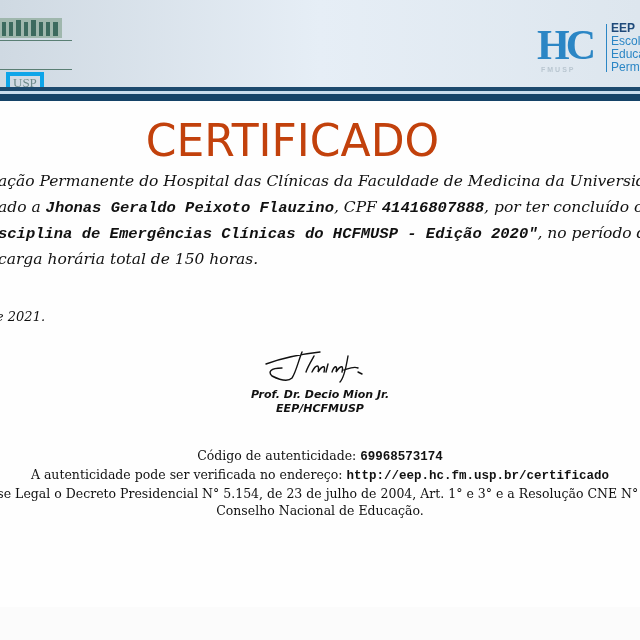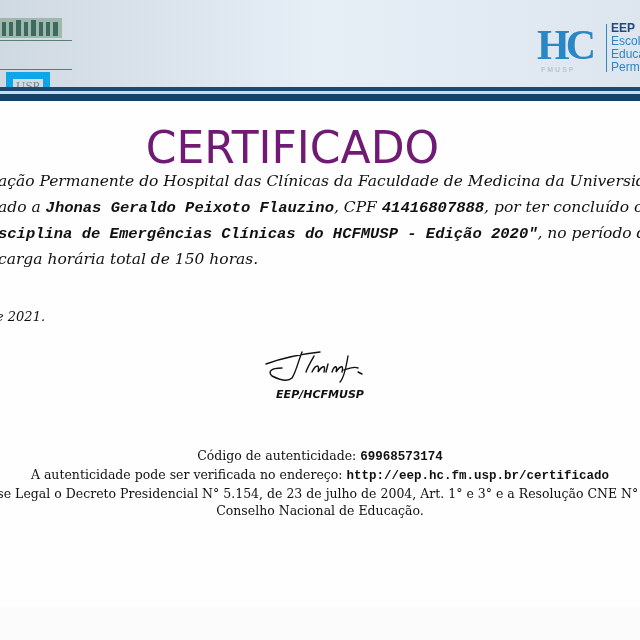--- a/index.html
+++ b/index.html
@@ -7,30 +7,30 @@
   .header { position:absolute; left:0; top:0; width:640px; height:87px;
     background: linear-gradient(90deg, #cfd9e2 0%, #e6eef6 50%, #dde6ee 100%); }
   .bar1 { position:absolute; left:0; top:87px; width:640px; height:4px; background:#1d4a6e; }
   .bar-gap { position:absolute; left:0; top:91px; width:640px; height:3px; background:#c9dced; }
   .bar2 { position:absolute; left:0; top:94px; width:640px; height:7px; background:#154368; }
   .fm-logo { position:absolute; left:0; top:8px; width:90px; height:75px; }
   .fm-building { position:absolute; left:0; top:6px; width:62px; height:24px; }
   .fm-line1 { position:absolute; left:0; top:32px; width:72px; height:1px; background:#5a7f74; }
   .fm-text { position:absolute; left:0; top:35px; font-family:"Liberation Serif", serif; font-size:22px; color:#2e5a52; letter-spacing:2px; }
   .fm-line2 { position:absolute; left:0; top:61px; width:72px; height:1px; background:#5a7f74; }
-  .fm-usp { position:absolute; left:6px; top:64px; font-family:"Liberation Serif", serif; font-size:13px; color:#6e8a8a; border:7px solid #0ea5e9; padding:0 3px; line-height:13px; }
+  .fm-usp { position:absolute; left:6px; top:64px; font-family:"Liberation Serif", serif; font-size:13px; color:#6e8a8a; border:4px solid #0ea5e9; padding:0 3px; line-height:13px; }
   .hc-logo { position:absolute; left:537px; top:24px; }
   .hc-letters { position:absolute; left:0; top:0; font-family:Liberation Serif, serif; font-weight:bold; font-size:42px; color:#2b86c5; letter-spacing:-4px; line-height:42px; }
   .hc-fmusp { position:absolute; left:4px; top:42px; font-family:"Liberation Sans", sans-serif; font-weight:bold; font-size:7px; color:#b9c6d0; letter-spacing:2px; }
   .eep-divider { position:absolute; left:606px; top:24px; width:1px; height:48px; background:#2b86c5; }
   .eep-block { position:absolute; left:611px; top:22px; font-family:"Liberation Sans", sans-serif; }
   .eep-title { font-weight:bold; font-size:12px; color:#1f4a7a; line-height:13px; }
   .eep-line { font-size:12px; color:#2b86c5; line-height:13px; }
   .title { position:absolute; left:0; width:585px; top:115px; text-align:center;
-    font-family:"DejaVu Sans", sans-serif; font-size:44px; color:#701a75; letter-spacing:0px;margin-top:7px; }
+    font-family:"DejaVu Sans", sans-serif; font-size:44px; color:#c2410c; letter-spacing:0px; }
   .body-text { position:absolute; left:0; top:168px; width:640px; font-family:"DejaVu Serif", serif; font-style:italic; font-size:15.5px; color:#111; line-height:26px; white-space:nowrap; }
   .body-text .l { position:absolute; white-space:nowrap; }
   .b { font-weight:bold;font-family:Liberation Mono, monospace; }
   .date { position:absolute; left:-4px; top:309px; font-family:"DejaVu Serif", serif; font-style:italic; font-size:13px; color:#111; }
   .sig { position:absolute; left:262px; top:342px; width:110px; height:42px; }
   .signer { position:absolute; left:230px; top:388px; width:180px; text-align:center; font-family:"DejaVu Sans", sans-serif; font-style:italic; font-weight:bold; font-size:11px; color:#111; line-height:14px; }
   .footer { position:absolute; left:-60px; top:447px; width:760px; text-align:center; font-family:"DejaVu Serif", serif; font-size:12.5px; color:#111; line-height:17px; }
   .footer div { white-space:nowrap; }
   .bottom-strip { position:absolute; left:0; top:607px; width:640px; height:33px; background:#fbfbfb; }
 </style>
@@ -91,20 +91,21 @@
   </div>
 </div>
 
 <div class="date">e 2021.</div>
 
 <svg class="sig" viewBox="0 0 110 42">
   <path d="M4 22 C20 16, 40 12, 58 10 M40 10 C36 20, 34 30, 30 36 C26 40, 18 38, 10 34 C6 30, 8 26, 20 26 M44 30 C46 24, 50 18, 52 14 M50 30 C54 22, 58 22, 56 30 C60 24, 64 22, 62 30 M66 22 L64 30 M70 30 C72 24, 76 22, 74 30 C78 24, 82 22, 80 30 M86 14 C84 26, 82 36, 78 40 M82 28 C88 26, 92 24, 96 26 M96 30 L100 32" stroke="#111" stroke-width="1.4" fill="none" stroke-linecap="round"></path>
 </svg>
 
 <div class="signer">
+  <div>Prof. Dr. Decio Mion Jr.</div>
   <div>EEP/HCFMUSP</div>
 </div>
 
 <div class="footer">
   <div>
     <span>Código de autenticidade: </span><span class="b">69968573174</span>
   </div>
   <div>
     <span>A autenticidade pode ser verificada no endereço: </span><span class="b">http://eep.hc.fm.usp.br/certificado</span>
   </div>

